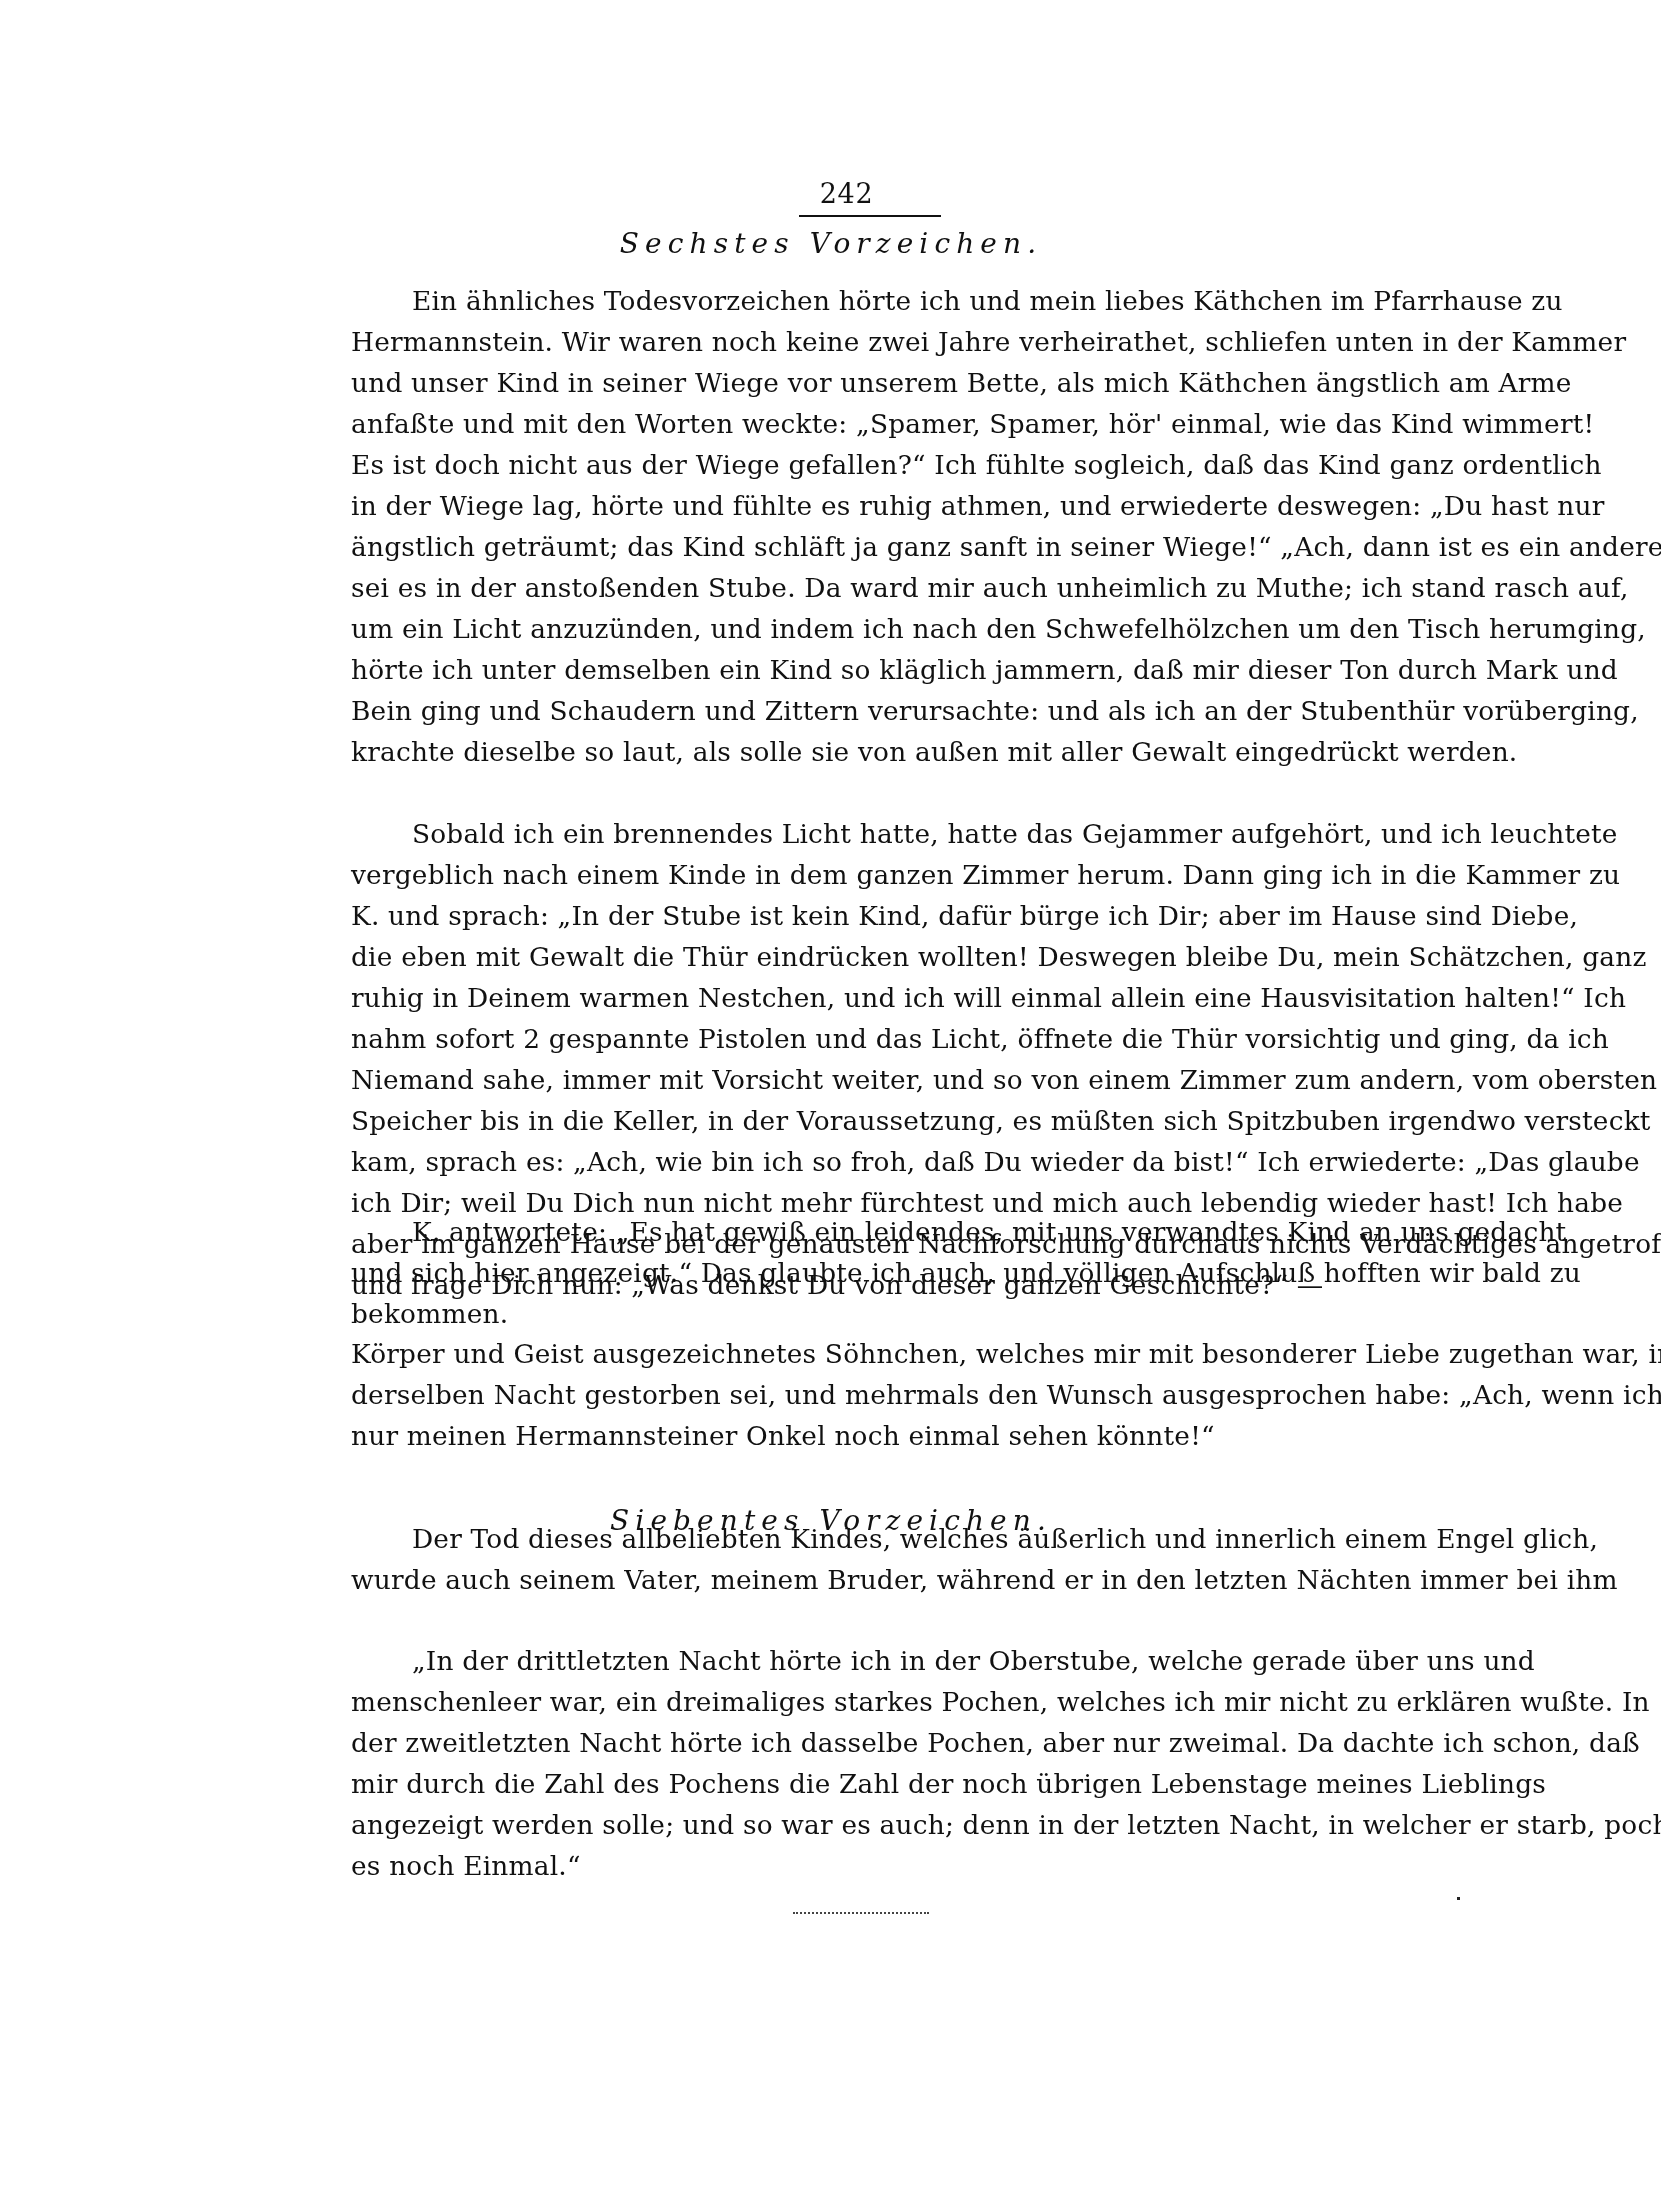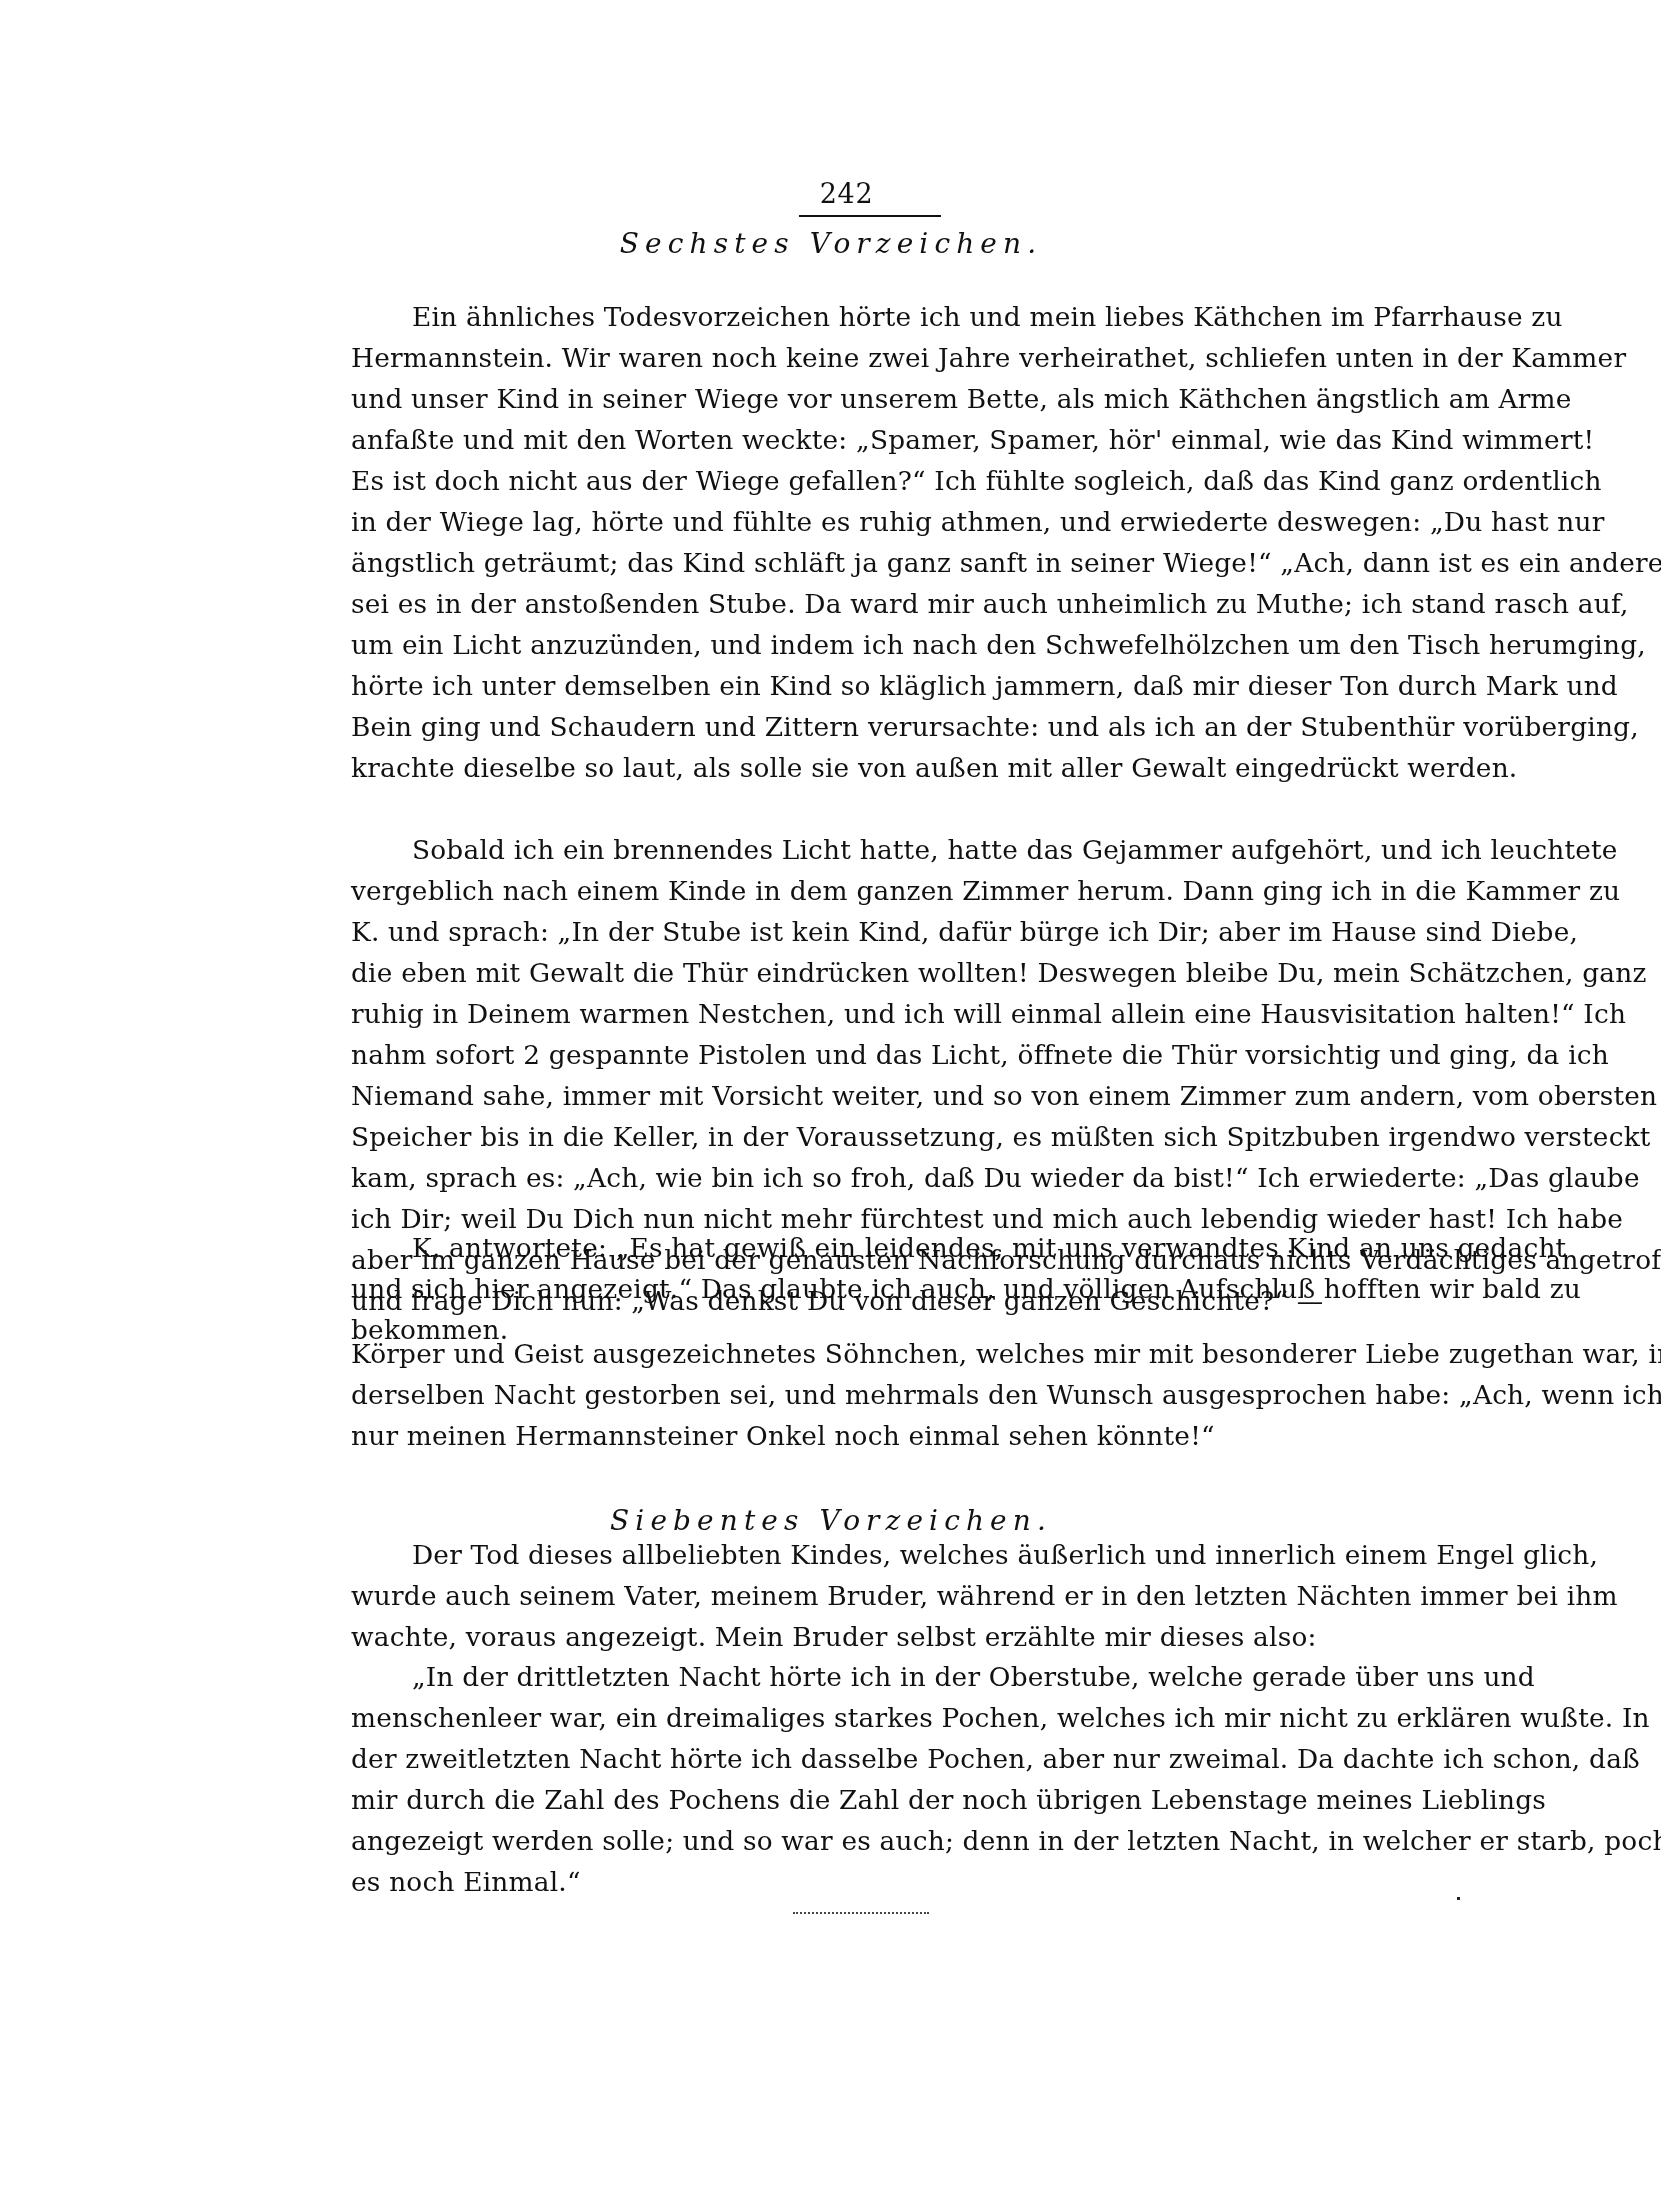--- a/index.html
+++ b/index.html
@@ -45,21 +45,21 @@
   .line {
     height: 41px;
     line-height: 41px;
     font-size: 26.4px;
     white-space: nowrap;
     text-align: justify;
     text-align-last: justify;
     letter-spacing: 0.2px;
   }
   .line.last { text-align-last: left; }
-  .line.indent { padding-left: 61px; margin-top: 16px; }
+  .line.indent { padding-left: 61px; }
   .footer-rule {
     position: absolute;
     left: 793px;
     top: 1912px;
     width: 136px;
     height: 0;
     border-top: 2px dotted #444;
   }
   .speck {
     position: absolute;
@@ -118,21 +118,20 @@
   <div class="line">Körper und Geist ausgezeichnetes Söhnchen, welches mir mit besonderer Liebe zugethan war, in</div>
   <div class="line">derselben Nacht gestorben sei, und mehrmals den Wunsch ausgesprochen habe: „Ach, wenn ich</div>
   <div class="line last">nur meinen Hermannsteiner Onkel noch einmal sehen könnte!“</div>
 </div>
 
 <div class="section-heading" style="top:1504px;">Siebentes Vorzeichen.</div>
 
 <div class="para" style="top:1518px;">
   <div class="line indent">Der Tod dieses allbeliebten Kindes, welches äußerlich und innerlich einem Engel glich,</div>
   <div class="line">wurde auch seinem Vater, meinem Bruder, während er in den letzten Nächten immer bei ihm</div>
-  <div class="line last">wachte, voraus angezeigt. Mein Bruder selbst erzählte mir dieses also:</div>
 </div>
 
 <div class="para" style="top:1640px;">
   <div class="line indent">„In der drittletzten Nacht hörte ich in der Oberstube, welche gerade über uns und</div>
   <div class="line">menschenleer war, ein dreimaliges starkes Pochen, welches ich mir nicht zu erklären wußte. In</div>
   <div class="line">der zweitletzten Nacht hörte ich dasselbe Pochen, aber nur zweimal. Da dachte ich schon, daß</div>
   <div class="line">mir durch die Zahl des Pochens die Zahl der noch übrigen Lebenstage meines Lieblings</div>
   <div class="line">angezeigt werden solle; und so war es auch; denn in der letzten Nacht, in welcher er starb, pochte</div>
   <div class="line last">es noch Einmal.“</div>
 </div>

